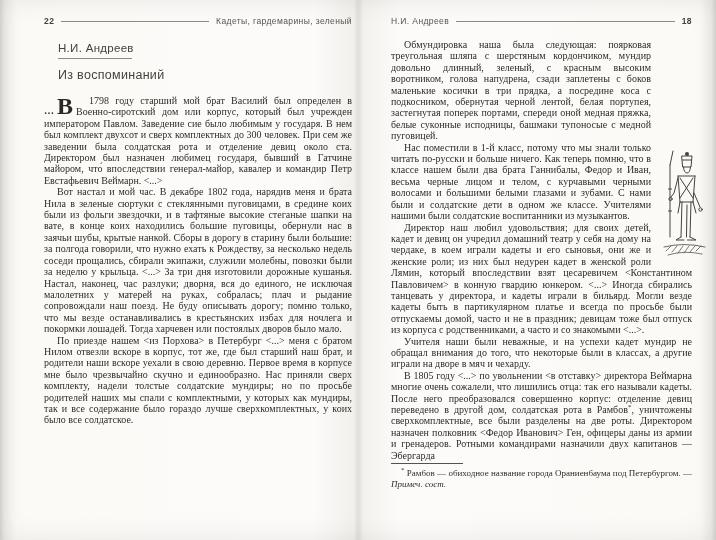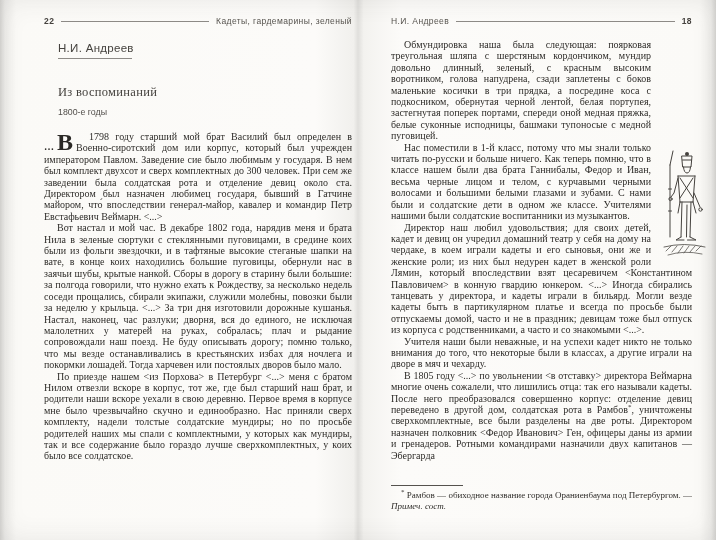--- a/index.html
+++ b/index.html
@@ -23,39 +23,39 @@
     display:flex; align-items:baseline;
     font-family:"Liberation Sans","DejaVu Sans",sans-serif;
     font-size:8.5px; letter-spacing:0.4px; color:#57544f;
   }
   .pg-header .pg-num { font-weight:bold; color:#45423e; }
   .pg-header .hrule { flex:1; height:0; border-bottom:1px solid #8d8a86; margin:0 7px; transform:translateY(-2px); }
 
   .heading-block { margin:16px 0 0 14px; font-family:"Liberation Sans","DejaVu Sans",sans-serif; color:#45423e; }
   .author { font-size:11.5px; letter-spacing:0.3px; padding-bottom:4px; }
   .author-rule { width:74px; border-bottom:1px solid #8d8a86; }
-  .mem-title { font-size:12.5px; margin-top:26px; letter-spacing:0.3px;font-family:Liberation Serif, serif; }
+  .mem-title { font-size:12.5px; margin-top:9px; letter-spacing:0.3px; }
   .subtitle { font-size:8.8px; margin-top:7px; line-height:11px; color:#514e4a; }
 
   .body-text { margin-top:13px; font-size:10px; line-height:11.4px; text-align:justify; }
   .body-text p { margin:0; text-indent:13px; }
 
   .p-first { position:relative; text-indent:0; }
   .dropcap { float:left; font-size:24px; line-height:20px; font-weight:bold; margin:1px 3px 0 0; color:#2b2926; }
   .lead-ellipsis { position:absolute; left:-13px; top:10px; font-weight:bold; letter-spacing:1px; color:#2b2926; }
 
   .figure-float {
     float:right; width:52px; height:112px;
     margin:110px -18px 4px 7px;
   }
   .figure-float svg { width:100%; height:100%; }
 
   sup.fn-ref { font-size:7px; line-height:0; }
 
-  .footnote { margin-top:24px; font-size:9px; line-height:11px; text-align:justify; }
+  .footnote { margin-top:2px; font-size:9px; line-height:11px; text-align:justify; }
   .fn-rule { width:72px; border-bottom:1px solid #55524e; margin-bottom:4px; }
   .footnote p { margin:0; text-indent:10px; }
   .fn-source { font-style:italic; }
 </style>
 </head>
 <body>
 
 <div class="spread">
 
   <div class="page page-left">
@@ -63,21 +63,20 @@
       <span class="pg-num">22</span>
       <span class="hrule"></span>
       <span>Кадеты, гардемарины, зеленый</span>
     </div>
 
     <div class="heading-block">
       <div class="author">Н.И. Андреев</div>
       <div class="author-rule"></div>
       <div class="mem-title">Из воспоминаний</div>
       <div class="subtitle">
-        <div>1800-е годы</div>
       </div>
     </div>
 
     <div class="body-text">
       <p class="p-first">
         <span class="lead-ellipsis">…</span>
         <span class="dropcap">В</span><span>1798 году старший мой брат Василий был определен в Военно-сиротский дом или корпус, который был учрежден императором Павлом. Заведение сие было любимым у государя. В нем был комплект двухсот и сверх комплектных до 300 человек. При сем же заведении была солдатская рота и отделение девиц около ста. Директором был назначен любимец государя, бывший в Гатчине майором, что́ впоследствии генерал-майор, кавалер и командир Петр Евстафьевич Веймарн. &lt;...&gt;</span>
       </p>
       <p>Вот настал и мой час. В декабре 1802 года, нарядив меня и брата Нила в зеленые сюртуки с стеклянными пуговицами, в средине коих были из фольги звездочки, и в тафтяные высокие стеганые шапки на вате, в конце коих находились большие пуговицы, обернули нас в заячьи шубы, крытые нанкой. Сборы в дорогу в старину были большие: за полгода говорили, что нужно ехать к Рождеству, за несколько недель соседи прощались, сбирали экипажи, служили молебны, повозки были за неделю у крыльца. &lt;...&gt; За три дня изготовили дорожные кушанья. Настал, наконец, час разлуки; дворня, вся до единого, не исключая малолетних у матерей на руках, собралась; плач и рыдание сопровождали наш поезд. Не буду описывать дорогу; помню только, что мы везде останавливались в крестьянских избах для ночлега и покормки лошадей. Тогда харчевен или постоялых дворов было мало.</p>
       <p>По приезде нашем &lt;из Порхова&gt; в Петербург &lt;...&gt; меня с братом Нилом отвезли вскоре в корпус, тот же, где был старший наш брат, и родители наши вскоре уехали в свою деревню. Первое время в корпусе мне было чрезвычайно скучно и единообразно. Нас приняли сверх комплекту, надели толстые солдатские мундиры; но по просьбе родителей наших мы спали с комплектными, у которых как мундиры, так и все содержание было гораздо лучше сверхкомплектных, у коих было все солдатское.</p>
@@ -137,21 +136,21 @@
           <line x1="26" y1="104" x2="31" y2="97" stroke-width="0.7"></line>
           <line x1="32" y1="103" x2="37" y2="97" stroke-width="0.7"></line>
           <line x1="38" y1="102" x2="43" y2="97" stroke-width="0.7"></line>
           <path d="M10 106 Q26 101 44 105" stroke-width="0.7"></path>
         </svg>
       </div>
 
       <p>Обмундировка наша была следующая: поярковая треугольная шляпа с шерстяным кордончиком, мундир довольно длинный, зеленый, с красным высоким воротником, голова напудрена, сзади заплетены с боков маленькие косички в три прядка, а посредине коса с подкосником, обернутая черной лентой, белая портупея, застегнутая поперек портами, спереди оной медная пряжка, белые суконные исподницы, башмаки тупоносые с медной пуговицей.</p>
       <p>Нас поместили в 1-й класс, потому что мы знали только читать по-русски и больше ничего. Как теперь помню, что в классе нашем были два брата Ганнибалы, Федор и Иван, весьма черные лицом и телом, с курчавыми черными волосами и большими белыми глазами и зубами. С нами были и солдатские дети в одном же классе. Учителями нашими были солдатские воспитанники из музыкантов.</p>
       <p>Директор наш любил удовольствия; для своих детей, кадет и девиц он учредил домашний театр у себя на дому на чердаке, в коем играли кадеты и его сыновья, они же и женские роли; из них был недурен кадет в женской роли Лямин, который впоследствии взят цесаревичем &lt;Константином Павловичем&gt; в конную гвардию юнкером. &lt;...&gt; Иногда сбирались танцевать у директора, и кадеты играли в бильярд. Могли везде кадеты быть в партикулярном платье и всегда по просьбе были отпускаемы домой, часто и не в праздник; девицам тоже был отпуск из корпуса с родственниками, а часто и со знакомыми &lt;...&gt;.</p>
-      <p>Учителя наши были неважные, и на успехи кадет никто не только внимания до того, что некоторые были в классах, а другие играли на дворе в мяч и чехарду.</p>
+      <p>Учителя наши были неважные, и на успехи кадет мундир не обращал внимания до того, что некоторые были в классах, а другие играли на дворе в мяч и чехарду.</p>
       <p><span>В 1805 году &lt;...&gt; по увольнении &lt;в отставку&gt; директора Веймарна многие очень сожалели, что лишились отца: так его называли кадеты. После него преобразовался совершенно корпус: отделение девиц переведено в другой дом, солдатская рота в Рамбов</span><sup class="fn-ref">*</sup><span>, уничтожены сверхкомплектные, все были разделены на две роты. Директором назначен полковник &lt;Федор Иванович&gt; Ген, офицеры даны из армии и гренадеров. Ротными командирами назначили двух капитанов — Эбергарда</span></p>
     </div>
 
     <div class="footnote">
       <div class="fn-rule"></div>
       <p><sup class="fn-ref">*</sup><span> Рамбов — обиходное название города Ораниенбаума под Петербургом. — </span><span class="fn-source">Примеч. сост.</span></p>
     </div>
   </div>
 
 </div>

